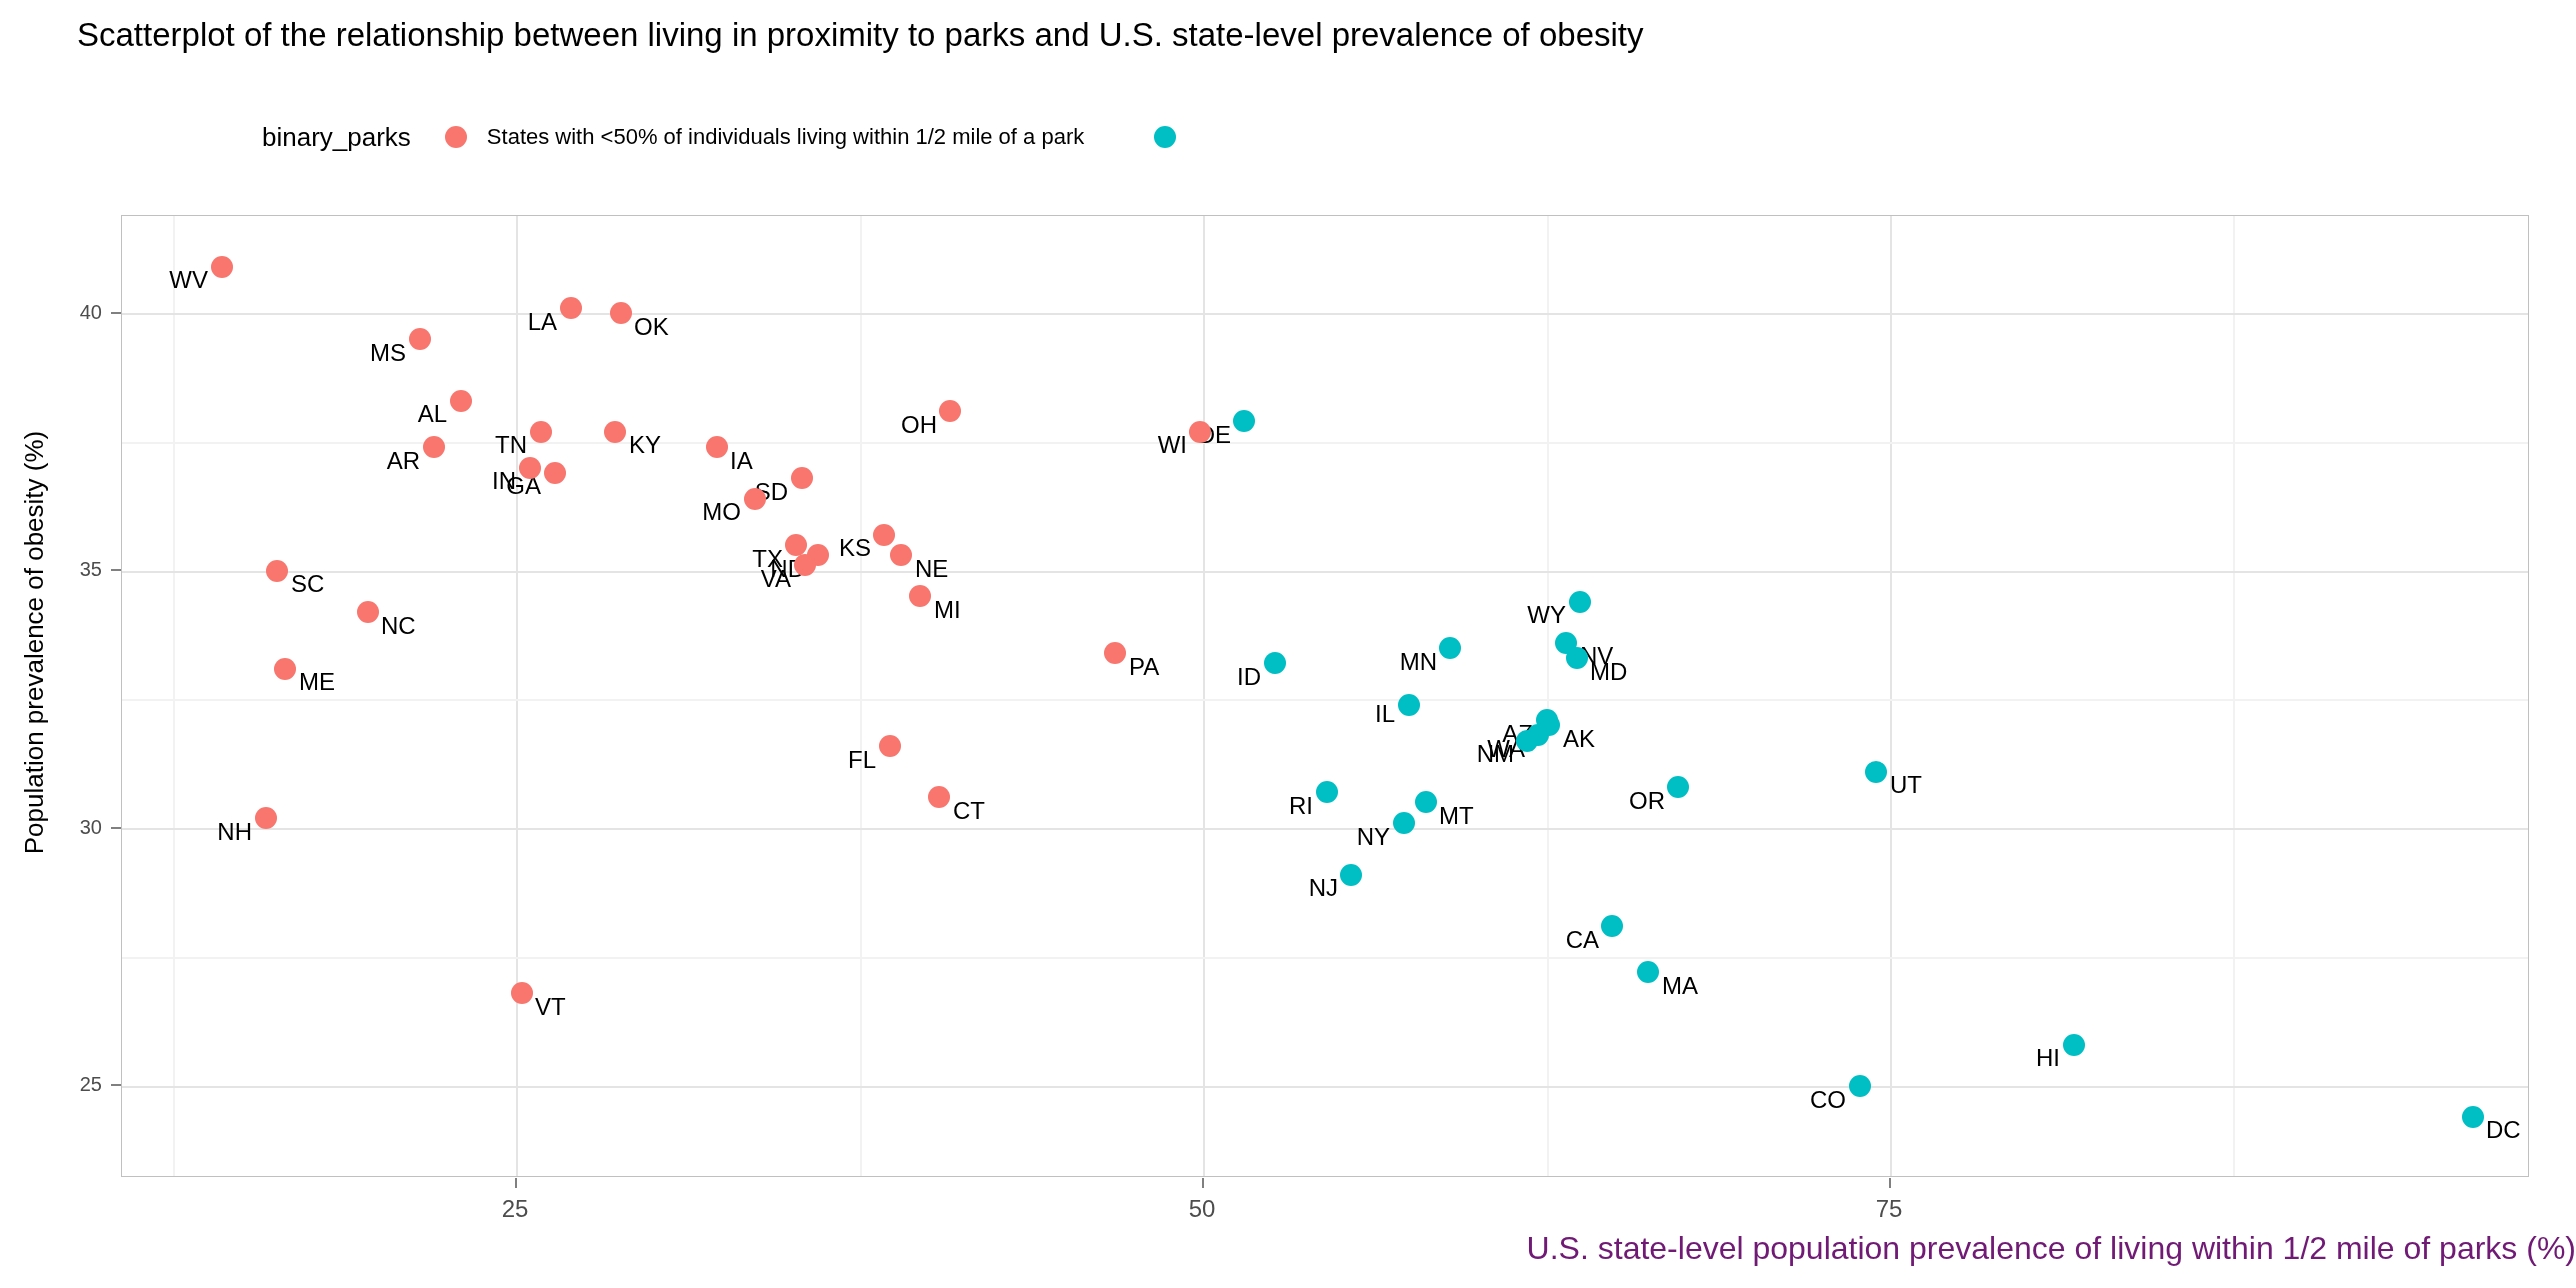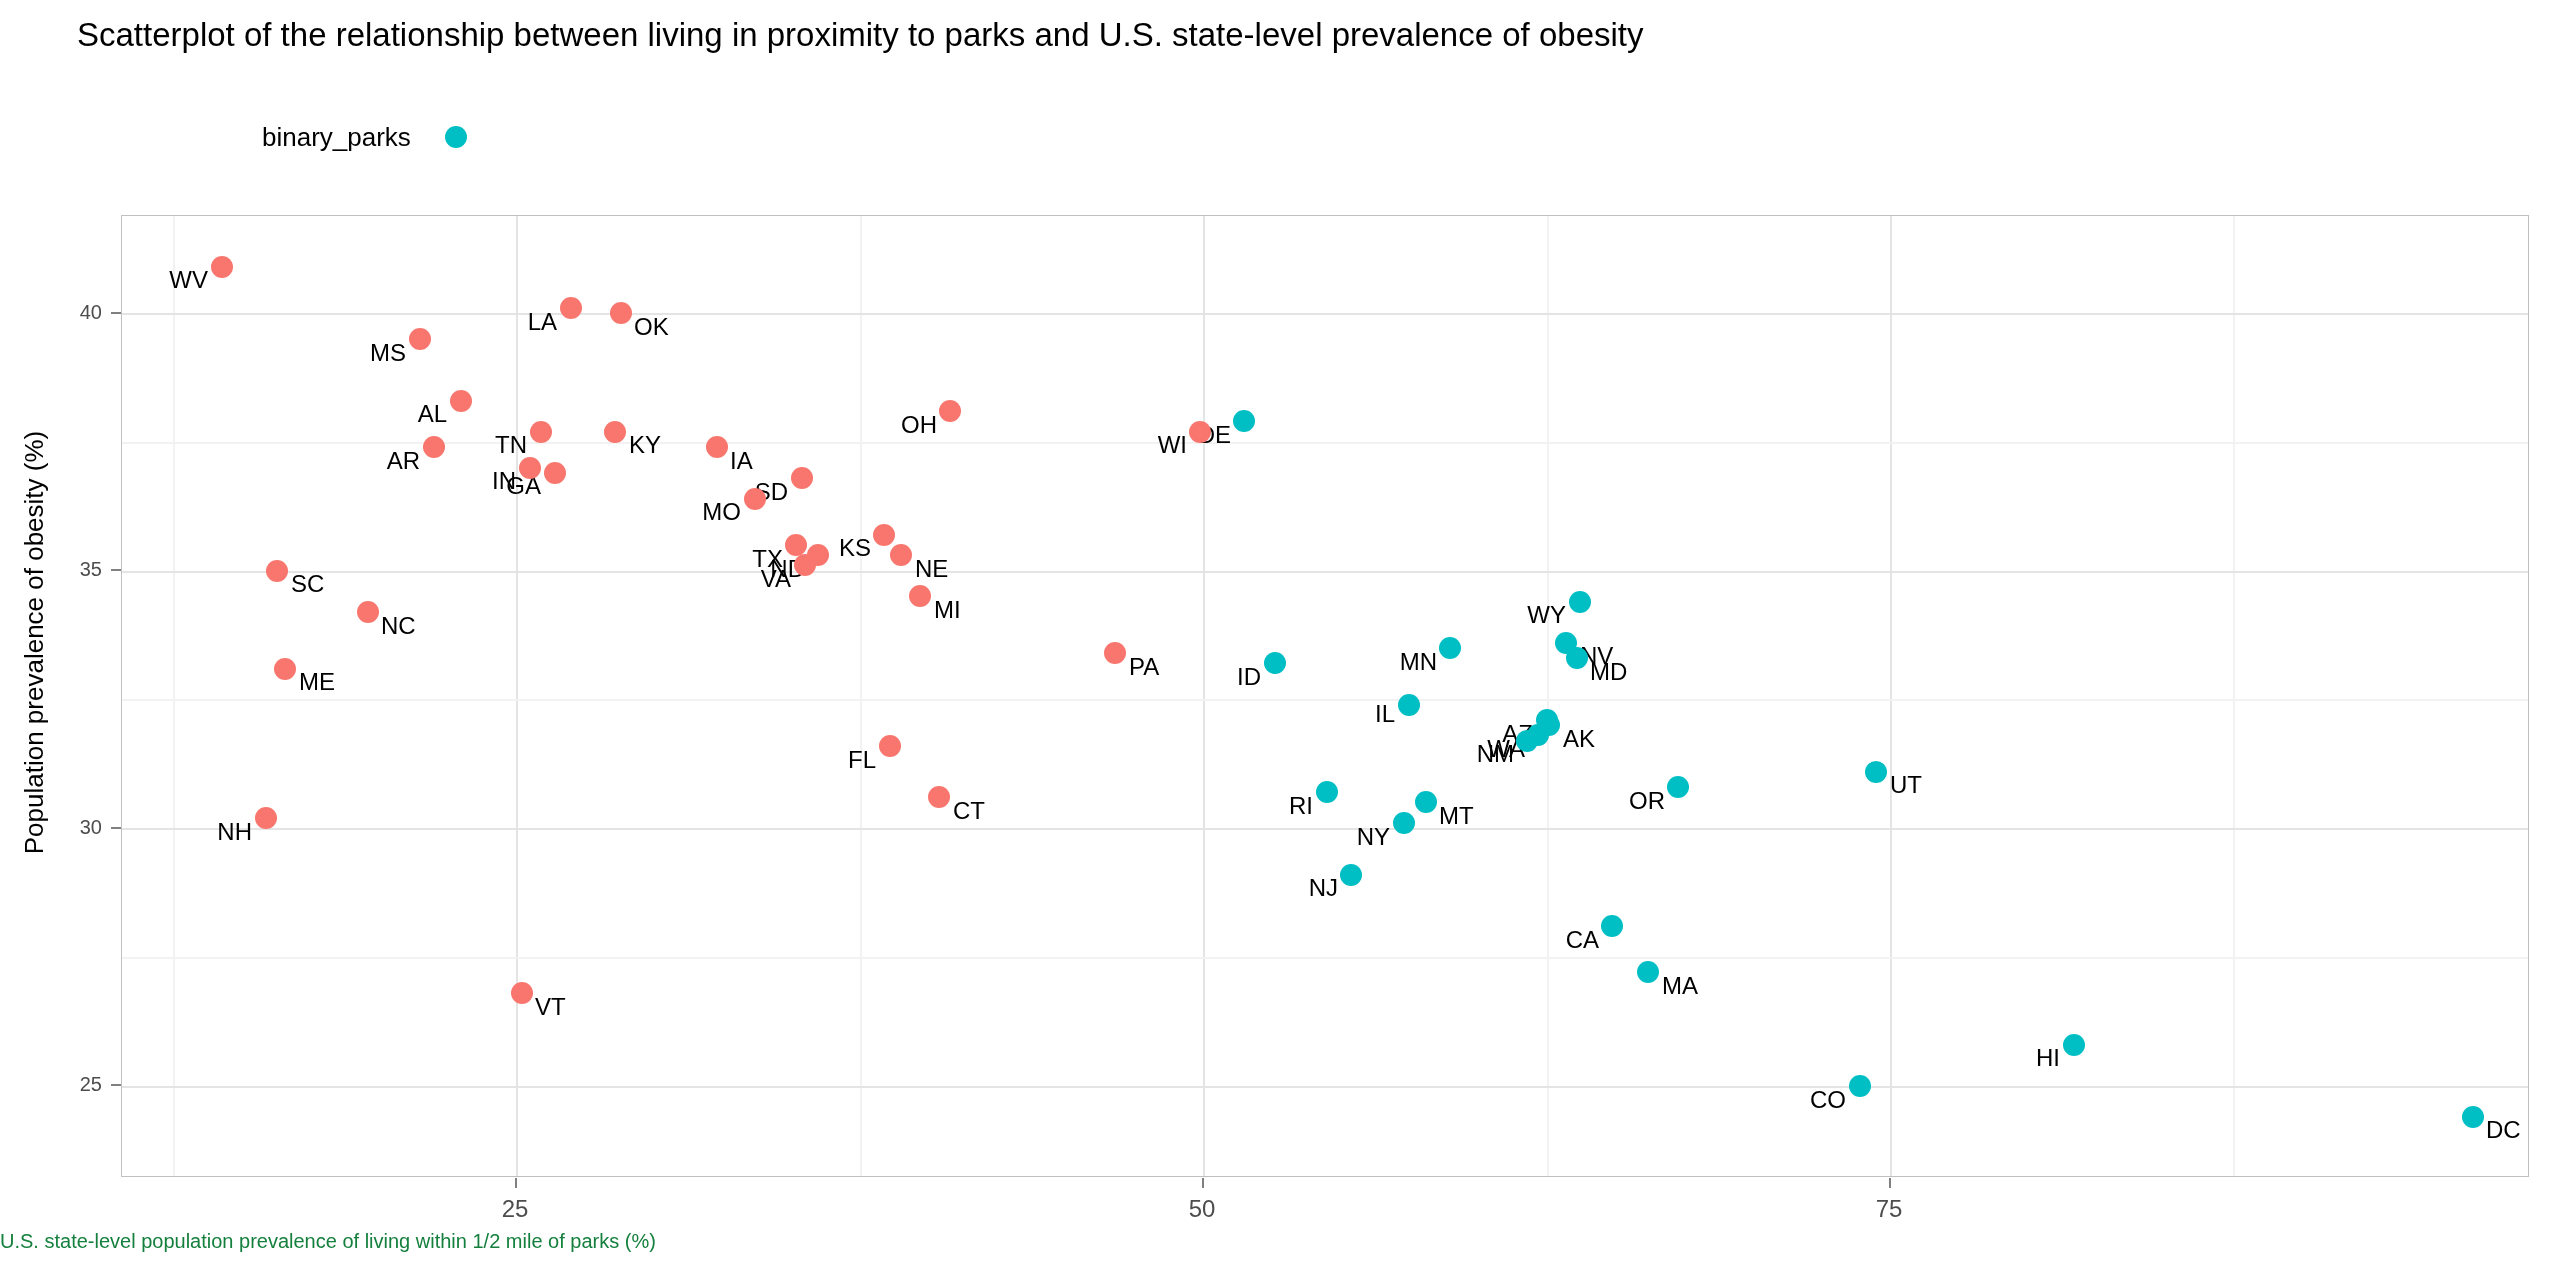--- a/index.html
+++ b/index.html
@@ -60,38 +60,44 @@
     transform:translateX(-50%);
   }
   .tick-y{
     position:absolute;left:111px;width:10.3px;height:1.7px;background:#808080;
   }
   .tick-y-label{
     position:absolute;left:102px;font-size:20px;color:#4d4d4d;
     transform:translate(-100%,-50%);
   }
   #x-axis-title{
-    position:absolute;left:0;right:0;top:1230px;text-align:left;
-    font-size:20px;color:#15803d;
+    position:absolute;left:0;right:0;top:1230px;text-align:right;
+    font-size:32px;color:#701a75;
   }
   #y-axis-title{
     position:absolute;left:-447px;top:627px;width:962px;text-align:center;
     font-size:26px;color:#000;
     transform:rotate(-90deg);transform-origin:center center;
   }
 </style>
 </head>
 <body>
 
 <div id="chart-root">
 
   <div id="plot-title">Scatterplot of the relationship between living in proximity to parks and U.S. state-level prevalence of obesity</div>
 
   <div id="legend">
     <div id="legend-title">binary_parks</div>
+    <div class="legend-item">
+      <span class="legend-key">
+          <span class="legend-dot" id="lk0" style="background: rgb(248, 118, 109);"></span>
+        </span>
+      <span class="legend-label">States with &lt;50% of individuals living within 1/2 mile of a park</span>
+    </div>
     <div class="legend-item">
       <span class="legend-key">
           <span class="legend-dot" id="lk1" style="background: rgb(0, 191, 196);"></span>
         </span>
     </div>
   </div>
 
   <div id="panel">
     <div id="gridlines">
         <div class="grid-major-x" style="left: 394px;"></div>

